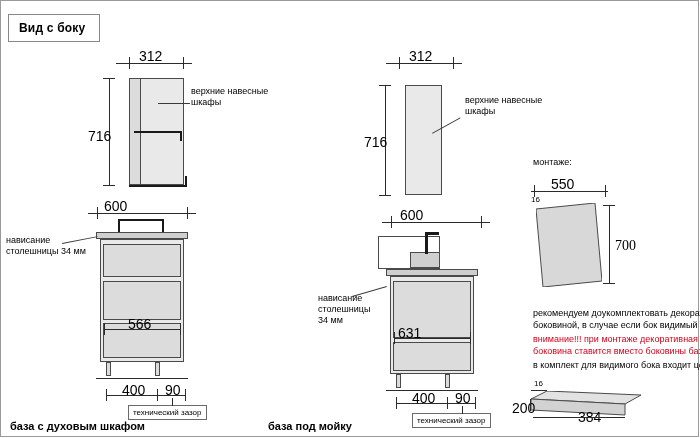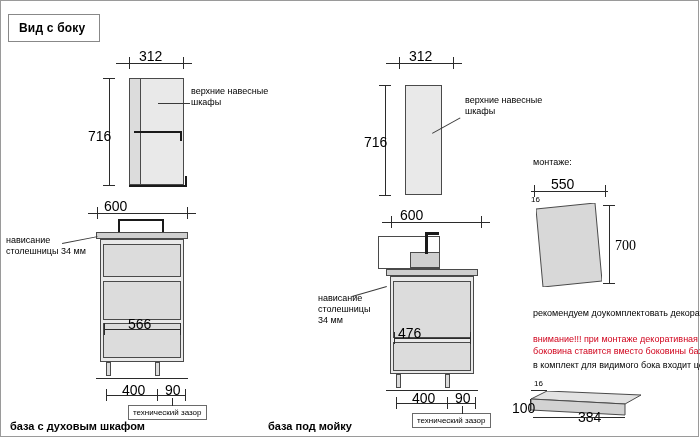--- a/index.html
+++ b/index.html
@@ -142,21 +142,21 @@
   <div class="box fill-d" style="left:410px;top:252px;width:30px;height:16px;"></div>
   <div class="bl" style="left:425px;top:232px;width:3px;height:22px;"></div>
   <div class="bl" style="left:425px;top:232px;width:14px;height:3px;"></div>
 
   <div class="box fill-d" style="left:386px;top:269px;width:92px;height:7px;"></div>
 
   <div class="box fill-l" style="left:390px;top:276px;width:84px;height:98px;"></div>
   <div class="box fill-m" style="left:393px;top:281px;width:78px;height:57px;"></div>
   <div class="box fill-m" style="left:393px;top:342px;width:78px;height:29px;"></div>
 
-  <div class="dim" style="left:398px;top:325px;">476</div>
+  <div class="dim" style="left:398px;top:325px;">631</div>
   <div class="hline" style="left:394px;top:338px;width:76px;"></div>
   <div class="vline" style="left:394px;top:332px;height:12px;"></div>
   <div class="vline" style="left:470px;top:332px;height:12px;"></div>
 
   <div class="box fill-m" style="left:396px;top:374px;width:5px;height:14px;"></div>
   <div class="box fill-m" style="left:445px;top:374px;width:5px;height:14px;"></div>
   <div class="hline" style="left:386px;top:390px;width:92px;"></div>
 
   <div class="lead" style="left:352px;top:296px;width:36px;transform:rotate(-16deg);"></div>
   <div class="lbl" style="left:318px;top:293px;">нависание
@@ -191,33 +191,34 @@
       <polygon points="0,6 59,0 66,78 7,84" fill="#d8d8d8" stroke="#4a4a4a" stroke-width="1"></polygon>
     </svg>
   </div>
 
   <div class="vline" style="left:609px;top:205px;height:78px;"></div>
   <div class="hline" style="left:603px;top:205px;width:12px;"></div>
   <div class="hline" style="left:603px;top:283px;width:12px;"></div>
   <div class="dim" style="left:615px;top:238px;font-family:Liberation Serif, serif;">700</div>
 
   <div class="lbl" style="left:533px;top:308px;">рекомендуем доукомплектовать декоративной</div>
+  <div class="lbl" style="left:533px;top:320px;">боковиной, в случае если бок видимый</div>
   <div class="lbl red" style="left:533px;top:334px;">внимание!!! при монтаже декоративная</div>
   <div class="lbl red" style="left:533px;top:346px;">боковина ставится вместо боковины базы лдсп</div>
   <div class="lbl" style="left:533px;top:360px;">в комплект для видимого бока входит цоколь:</div>
 
   <div class="dim small" style="left:534px;top:379px;">16</div>
   <div class="hline" style="left:531px;top:390px;width:16px;"></div>
 
   <div style="position:absolute;left:531px;top:391px;width:110px;height:28px;">
     <svg width="110" height="28" viewBox="0 0 110 28">
       <polygon points="0,8 16,0 110,4 94,13" fill="#e2e2e2" stroke="#4a4a4a" stroke-width="1"></polygon>
       <polygon points="0,8 94,13 94,24 0,19" fill="#d2d2d2" stroke="#4a4a4a" stroke-width="1"></polygon>
     </svg>
   </div>
 
-  <div class="dim" style="left:512px;top:400px;">100</div>
+  <div class="dim" style="left:512px;top:400px;">200</div>
   <div class="vline" style="left:530px;top:399px;height:12px;"></div>
 
   <div class="dim" style="left:578px;top:409px;">384</div>
   <div class="hline" style="left:533px;top:417px;width:92px;"></div>
 
 </div>
 
 </body></html>

